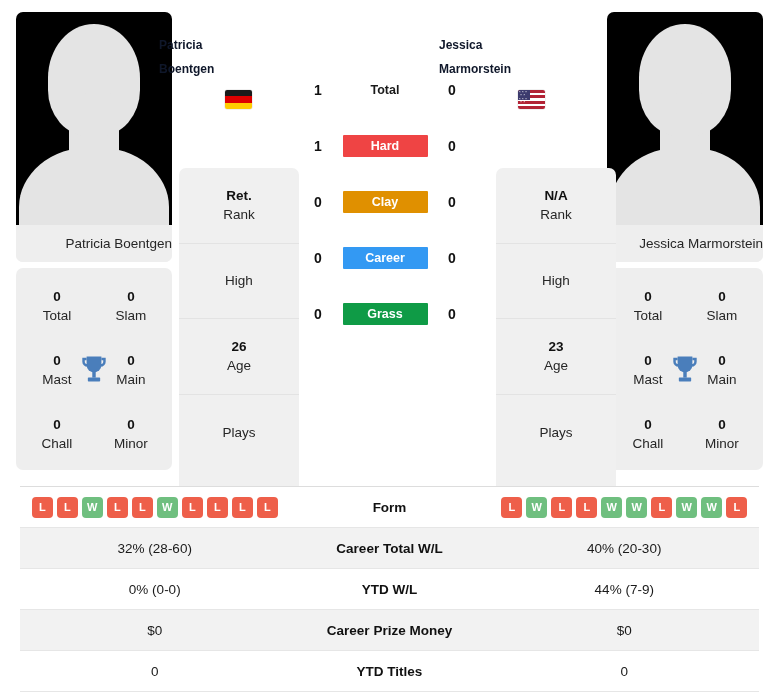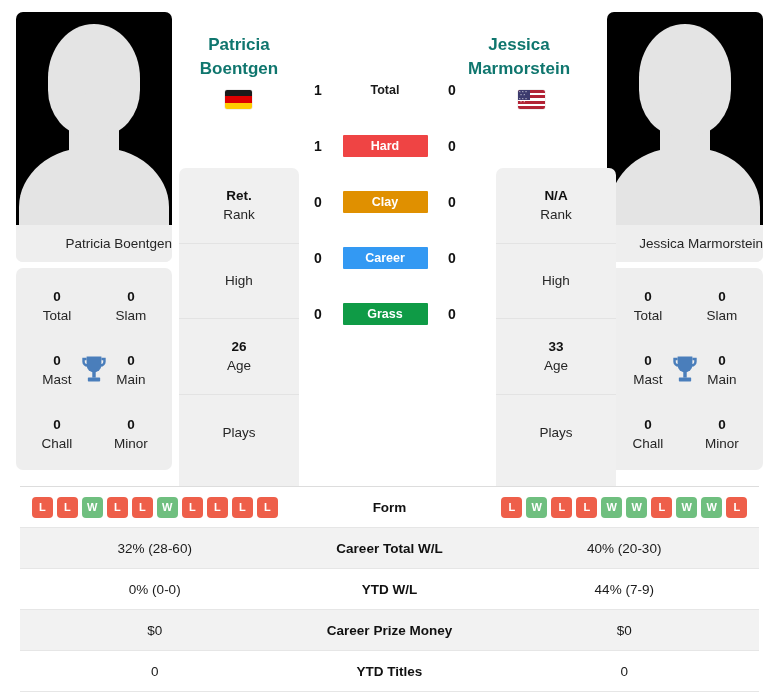--- a/index.html
+++ b/index.html
@@ -162,24 +162,24 @@
     font-size: 13.5px;
     color: #262626;
     line-height: 19px;
   }
 
   
   .player-name {
     position: absolute;
     top: 33px;
     width: 160px;
-    text-align: center;
-    font-size: 17px;
-    font-weight: bold;
-    color: #0f766e;
+    text-align: left;
+    font-size: 12px;
+    font-weight: bold;
+    color: #0f172a;
     line-height: 24px;
   }
   .player-name.left  { left: 159px; }
   .player-name.right { left: 439px; }
 
   .flag {
     position: absolute;
     width: 27px;
     height: 19px;
     border-radius: 2px;
@@ -419,21 +419,21 @@
   <div class="info-card right">
     <div class="info-row">
       <div class="info-val">N/A</div>
       <div class="info-lab">Rank</div>
     </div>
     <div class="info-row">
 
       <div class="info-lab">High</div>
     </div>
     <div class="info-row">
-      <div class="info-val">33</div>
+      <div class="info-val">23</div>
       <div class="info-lab">Age</div>
     </div>
     <div class="info-row">
 
       <div class="info-lab">Plays</div>
     </div>
   </div>
 
   <div class="player-name left">
     <div>Patricia</div>

